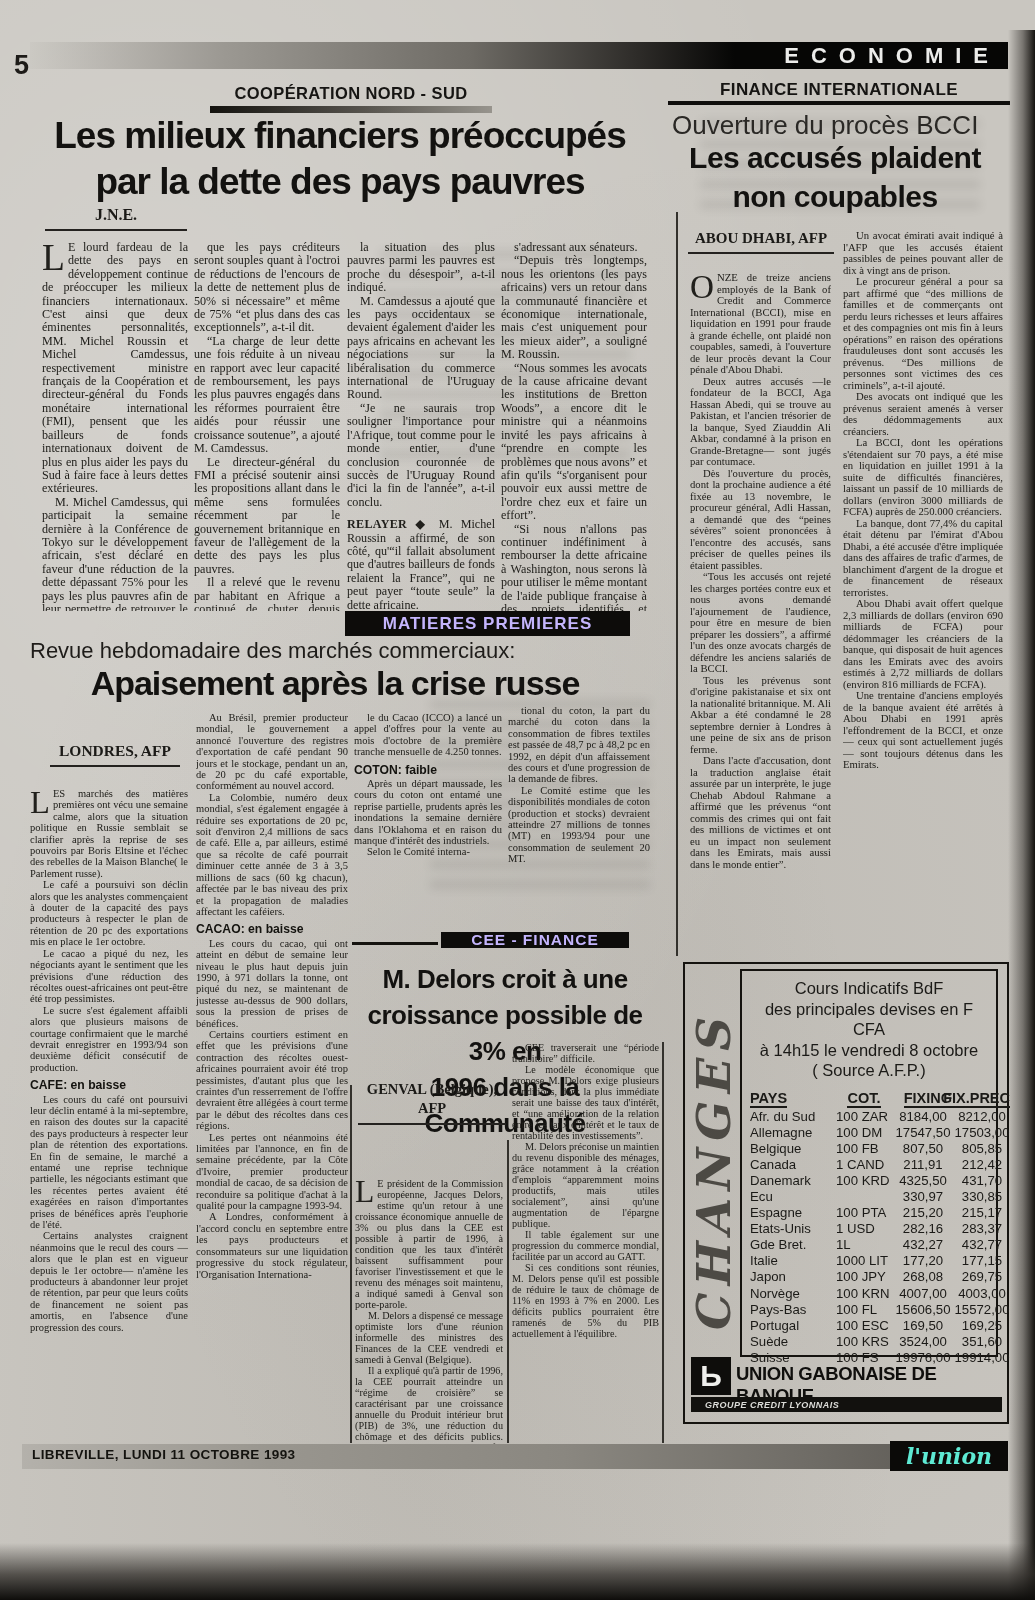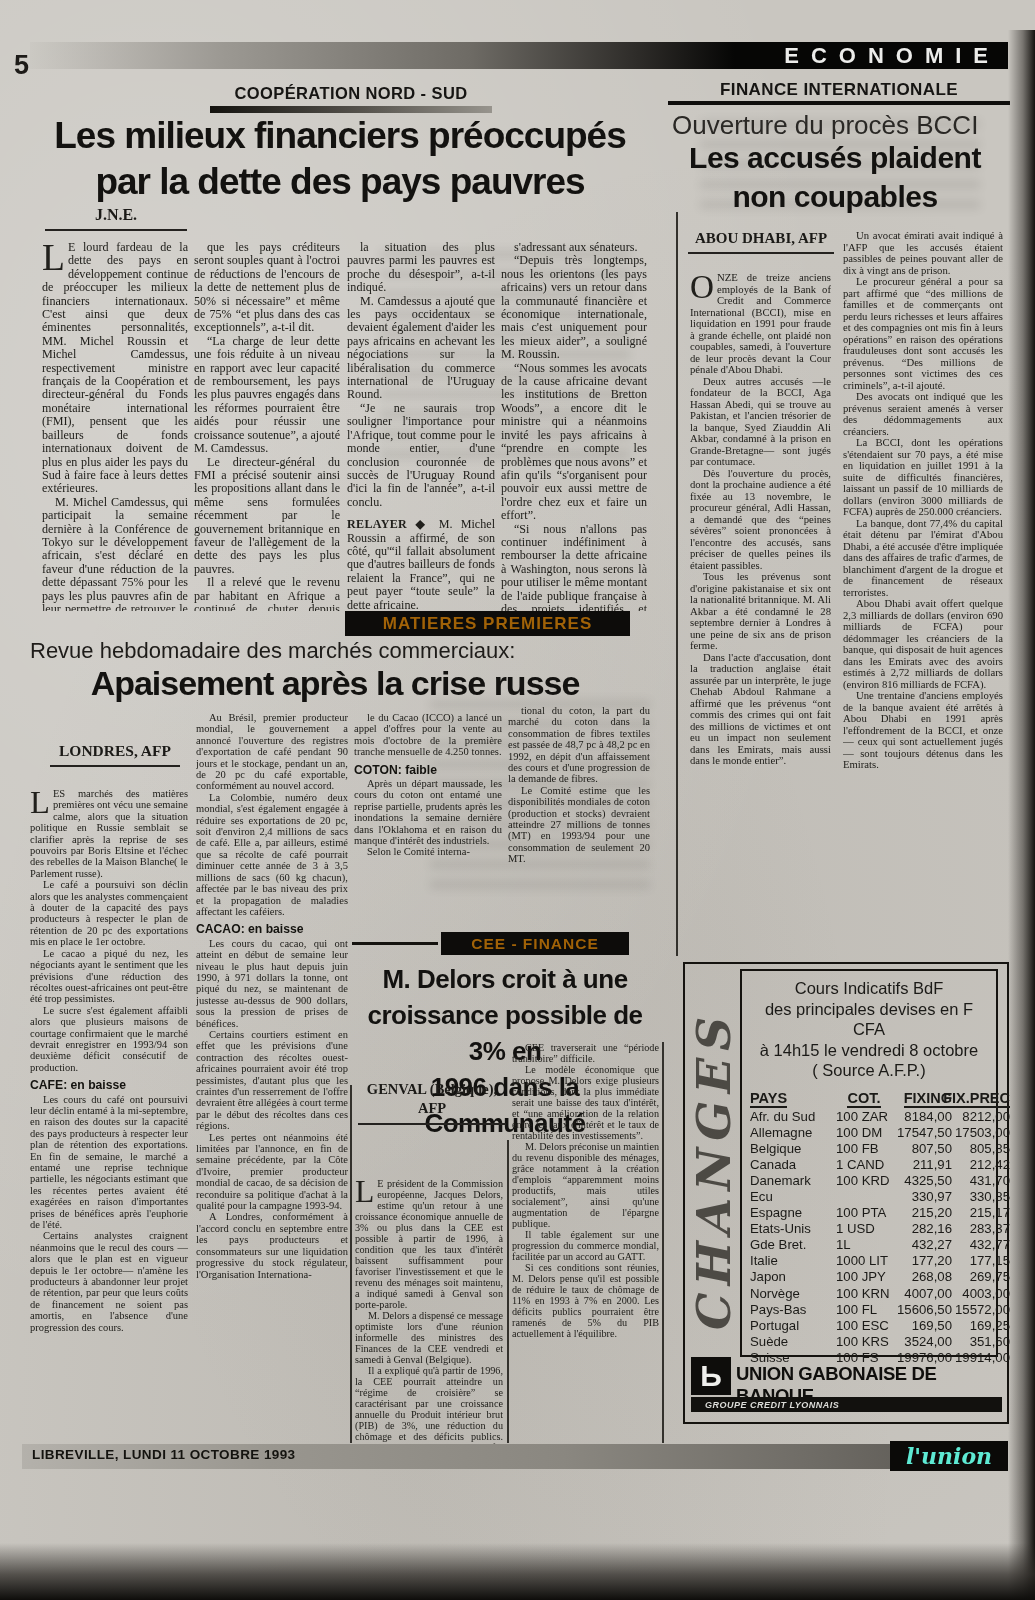--- a/index.html
+++ b/index.html
@@ -32,24 +32,24 @@
   .fin-underline{left:668px;top:101px;width:342px;height:4px;background:#0f0e0c;}
   .bcci-kicker{left:672px;top:110px;width:330px;font-family:"Liberation Sans",sans-serif;font-size:26px;color:#2a2825;}
   
   .headline{font-family:"Liberation Sans",sans-serif;font-weight:bold;text-align:center;color:#131210;letter-spacing:-1px;}
   .coop-head{left:18px;top:113px;width:644px;font-size:37px;line-height:46px;}
   .bcci-head{left:658px;top:138px;width:354px;font-size:30px;line-height:39px;letter-spacing:-.5px;}
   .mat-head{left:28px;top:663px;width:614px;font-size:34px;line-height:40px;}
   .cee-head{left:350px;top:961px;width:310px;font-size:26px;line-height:36px;letter-spacing:-.5px;}
   .mat-sub{left:30px;top:638px;width:520px;font-family:"Liberation Sans",sans-serif;font-size:22px;color:#1e1c19;}
   
-  .blackbar{background:#0d0c0a;color:#a16207;font-family:"Liberation Sans",sans-serif;font-weight:bold;
+  .blackbar{background:#0d0c0a;color:#c4b5fd;font-family:"Liberation Sans",sans-serif;font-weight:bold;
     display:flex;align-items:center;justify-content:center;letter-spacing:1px;}
   .mat-bar{left:345px;top:611px;width:285px;height:25px;font-size:17px;}
-  .cee-bar{left:441px;top:932px;width:188px;height:23px;font-size:15.5px;}
+  .cee-bar{left:441px;top:932px;width:188px;height:16px;font-size:15.5px;}
   .cee-barline{left:352px;top:942px;width:86px;height:2.5px;background:#15130f;}
   
   .dateline{font-weight:bold;text-align:center;border-bottom:2.5px solid #24221f;padding-bottom:5px;color:#1b1a17;}
   .jne{left:45px;top:206px;width:142px;font-size:16px;}
   .abou{left:688px;top:230px;width:146px;font-size:15px;}
   .londres{left:50px;top:742px;width:130px;font-size:15.5px;}
   .genval{left:358px;top:1080px;width:148px;font-size:14.5px;line-height:19px;}
   
   .body{position:absolute;text-align:justify;overflow:hidden;color:#21201c;}
   .body p{margin:0;text-indent:13px;}
@@ -73,21 +73,21 @@
     font-family:"Liberation Sans",sans-serif;color:#1b1a17;}
   .chg-title{text-align:center;font-size:16.5px;line-height:20.5px;}
   .chg-grid{display:grid;grid-template-columns:84px 56px 58px 56px;column-gap:2px;align-items:baseline;}
   .chg-head{margin-top:9px;font-weight:bold;font-size:14.5px;}
   .chg-head span{border-bottom:2px solid #1b1a17;}
   .chg-head .n{justify-self:end;}
   .chg-rows{margin-top:3px;font-size:13.2px;line-height:16.1px;}
   .chg-rows .row{display:grid;grid-template-columns:84px 56px 58px 56px;column-gap:2px;}
   .chg-rows .c1{text-align:left;}
   .chg-rows .c2{}
-  .chg-rows .c3,.chg-rows .c4{text-align:right;}
+  .chg-rows .c3,.chg-rows .c4{text-align:center;}
   .ugb-logo{left:691px;top:1357px;width:40px;height:38px;background:#0e0d0b;color:#efefec;
     font-family:"Liberation Sans",sans-serif;font-weight:bold;font-size:30px;display:flex;align-items:center;justify-content:center;}
   .ugb-name{left:736px;top:1363px;width:268px;font-family:"Liberation Sans",sans-serif;font-weight:bold;
     font-size:18.5px;letter-spacing:-.4px;color:#100f0d;}
   .ugb-bar{left:691px;top:1397px;width:311px;height:15px;background:#12110e;color:#dcdcd8;
     font-family:"Liberation Sans",sans-serif;font-style:italic;font-weight:bold;font-size:9px;
     display:flex;align-items:center;padding-left:14px;box-sizing:border-box;letter-spacing:.5px;}
   
   .footbar{left:22px;top:1444px;width:986px;height:25px;
     background:linear-gradient(90deg,#b4b1ab,#99968f 25%,#8a8780 55%,#6f6c66 80%,#56534e);}
@@ -148,20 +148,21 @@
   <div class="abs bcci-kicker">Ouverture du procès BCCI</div>
   <div class="abs headline bcci-head">
     <div>Les accusés plaident</div>
     <div>non coupables</div>
   </div>
   <div class="abs dateline abou">ABOU DHABI, AFP</div>
   <div class="abs body bcci-col" style="left:690px;top:272px;width:141px;height:684px;">
       <p class="lead">ONZE de treize anciens employés de la Bank of Credit and Commerce International (BCCI), mise en liquidation en 1991 pour fraude à grande échelle, ont plaidé non coupables, samedi, à l'ouverture de leur procès devant la Cour pénale d'Abou Dhabi.</p>
       <p>Deux autres accusés —le fondateur de la BCCI, Aga Hassan Abedi, qui se trouve au Pakistan, et l'ancien trésorier de la banque, Syed Ziauddin Ali Akbar, condamné à la prison en Grande-Bretagne— sont jugés par contumace.</p>
       <p>Dès l'ouverture du procès, dont la prochaine audience a été fixée au 13 novembre, le procureur général, Adli Hassan, a demandé que des “peines sévères” soient prononcées à l'encontre des accusés, sans préciser de quelles peines ils étaient passibles.</p>
+      <p>“Tous les accusés ont rejeté les charges portées contre eux et nous avons demandé l'ajournement de l'audience, pour être en mesure de bien préparer les dossiers”, a affirmé l'un des onze avocats chargés de défendre les anciens salariés de la BCCI.</p>
       <p>Tous les prévenus sont d'origine pakistanaise et six ont la nationalité britannique. M. Ali Akbar a été condamné le 28 septembre dernier à Londres à une peine de six ans de prison ferme.</p>
       <p>Dans l'acte d'accusation, dont la traduction anglaise était assurée par un interprète, le juge Chehab Abdoul Rahmane a affirmé que les prévenus “ont commis des crimes qui ont fait des millions de victimes et ont eu un impact non seulement dans les Emirats, mais aussi dans le monde entier”.</p>
     </div>
   <div class="abs body bcci-col" style="left:843px;top:230px;width:160px;height:726px;">
       <p>Un avocat émirati avait indiqué à l'AFP que les accusés étaient passibles de peines pouvant aller de dix à vingt ans de prison.</p>
       <p>Le procureur général a pour sa part affirmé que “des millions de familles et de commerçants ont perdu leurs richesses et leurs affaires et des compagnies ont mis fin à leurs opérations” en raison des opérations frauduleuses dont sont accusés les prévenus. “Des millions de personnes sont victimes des ces criminels”, a-t-il ajouté.</p>
       <p>Des avocats ont indiqué que les prévenus seraient amenés à verser des dédommagements aux créanciers.</p>
       <p>La BCCI, dont les opérations s'étendaient sur 70 pays, a été mise en liquidation en juillet 1991 à la suite de difficultés financières, laissant un passif de 10 milliards de dollars (environ 3000 milliards de FCFA) auprès de 250.000 créanciers.</p>
       <p>La banque, dont 77,4% du capital était détenu par l'émirat d'Abou Dhabi, a été accusée d'être impliquée dans des affaires de trafic d'armes, de blanchiment d'argent de la drogue et de financement de réseaux terroristes.</p>
       <p>Abou Dhabi avait offert quelque 2,3 milliards de dollars (environ 690 milliards de FCFA) pour dédommager les créanciers de la banque, qui disposait de huit agences dans les Emirats avec des avoirs estimés à 2,72 milliards de dollars (environ 816 milliards de FCFA).</p>

